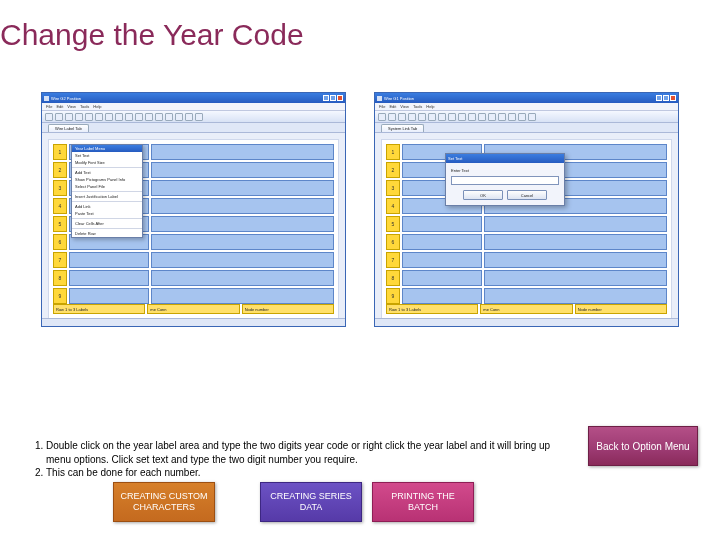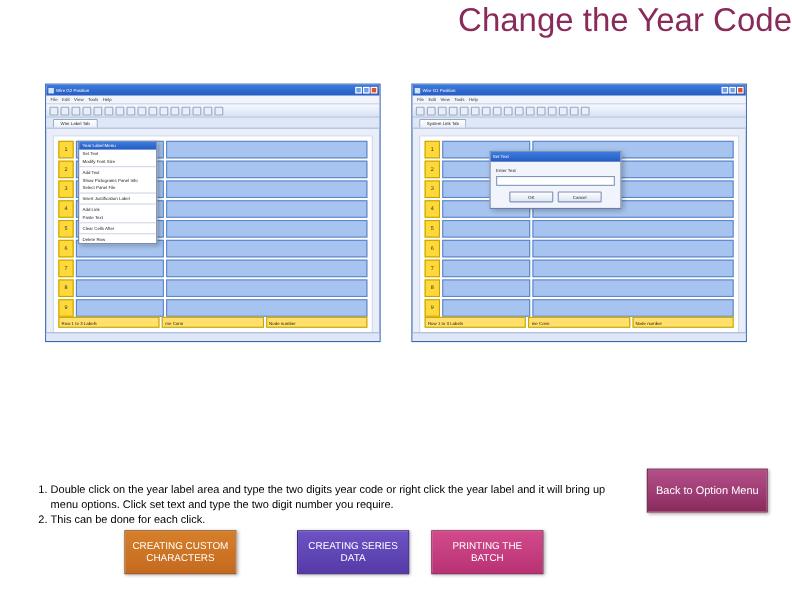--- a/index.html
+++ b/index.html
@@ -5,25 +5,25 @@
   * { box-sizing: border-box; margin: 0; padding: 0; }
   body {
     width: 720px;
     height: 540px;
     font-family: Arial, sans-serif;
     background: #fff;
     position: relative;
     overflow: hidden;
   }
   .title {
-    text-align: right;
+    text-align: left;
     font-size: 30px;
     font-weight: normal;
     color: #8a2a5a;
-    padding: 2px 0 10px 0;
+    padding: 18px 0 10px 0;
   }
   .screens {
     display: flex;
     gap: 28px;
     padding: 30px 40px 10px 40px;
     justify-content: center;
   }
   .screen {
     width: 305px;
     height: 235px;
@@ -223,21 +223,21 @@
     justify-content: center;
     border: 1px solid #6d1f45;
     box-shadow: 1px 1px 3px rgba(0,0,0,.35);
   }
 
   .nav {
     position: absolute;
     left: 113px;
     bottom: 18px;
     display: flex;
-    gap: 20px;
+    gap: 10px;
   }
   .nav .navbtn {
     width: 102px;
     height: 40px;
     color: #fff;
     font-size: 9px;
     line-height: 1.2;
     display: flex;
     align-items: center;
     justify-content: center;
@@ -448,21 +448,21 @@
         </div>
       </div>
     </div>
   </div>
 
 </div>
 
 <div class="instructions">
   <ol>
     <li>Double click on the year label area and type the two digits year code or right click the year label and it will bring up menu options. Click set text and type the two digit number you require.</li>
-    <li>This can be done for each click.</li>
+    <li>This can be done for each number.</li>
   </ol>
 </div>
 
 <div class="back-btn">Back to Option Menu</div>
 
 <div class="nav">
   <div class="navbtn n1">CREATING CUSTOM CHARACTERS</div>
   <div class="navbtn n4">CREATING SERIES DATA</div>
   <div class="navbtn n5">PRINTING THE BATCH</div>
 </div>

